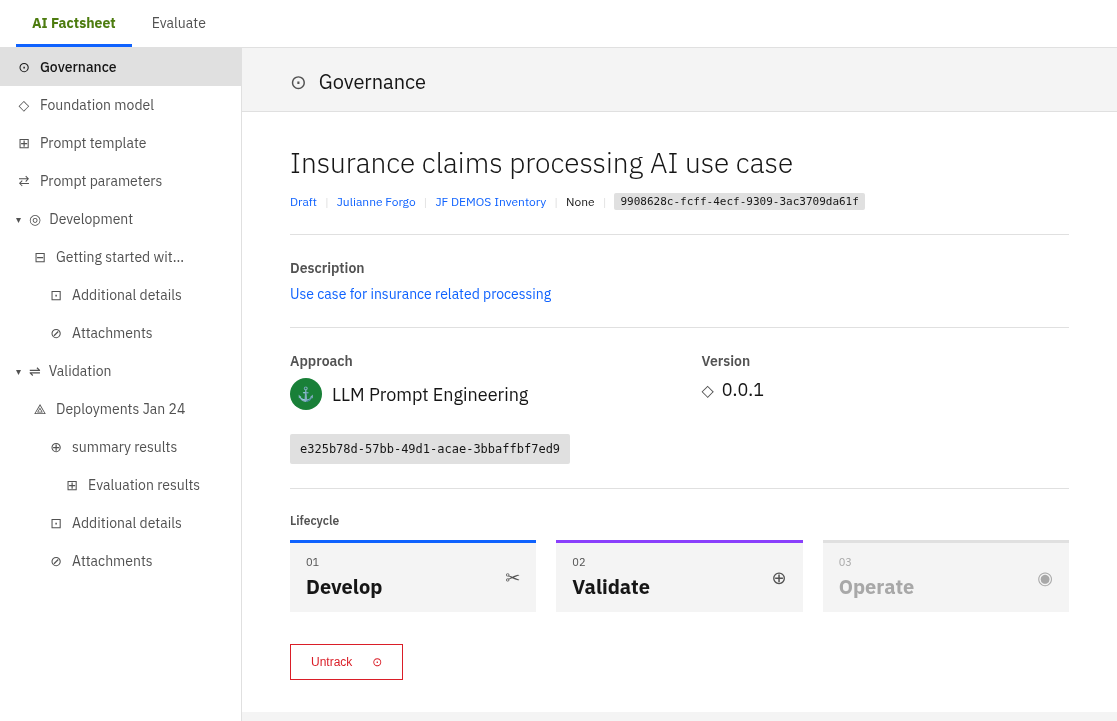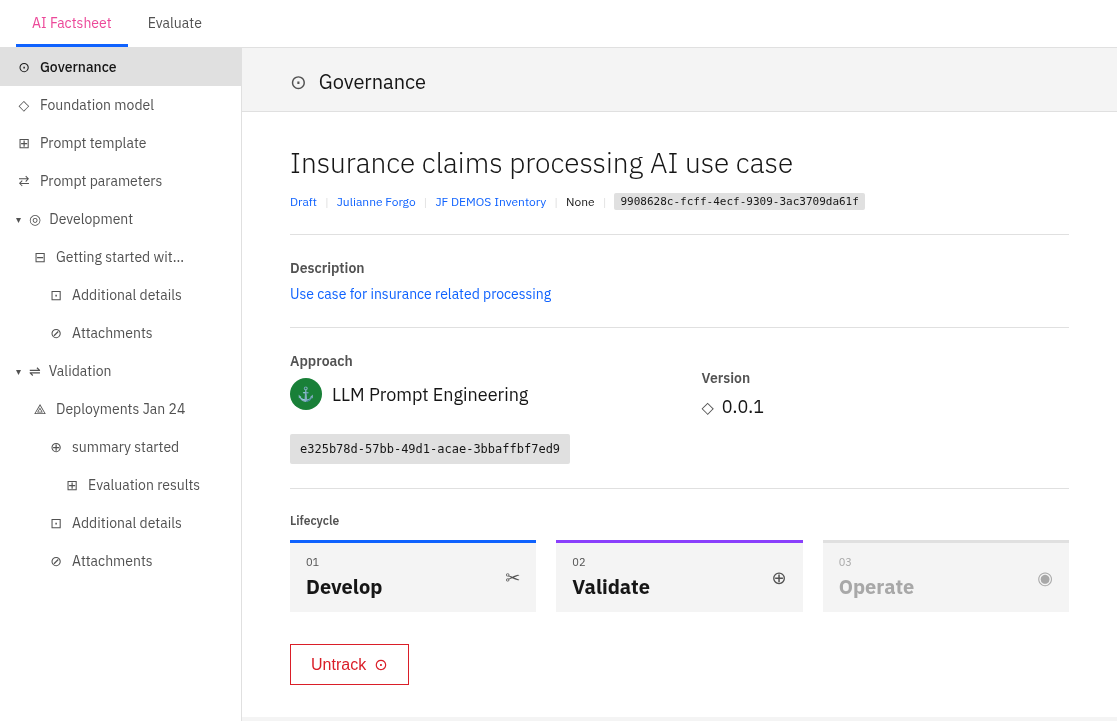--- a/index.html
+++ b/index.html
@@ -17,23 +17,23 @@
     }
     .top-tab {
       padding: 12px 16px;
       font-size: 14px;
       cursor: pointer;
       border-bottom: 3px solid transparent;
       color: #525252;
       margin-right: 4px;
     }
     .top-tab.active {
-      color: #ec4899;
+      color: #4d7c0f;
       border-bottom: 3px solid #0f62fe;
-      font-weight: 400;
+      font-weight: 700;
     }
 
     
     .main-layout {
       display: flex;
       flex: 1;
       overflow: hidden;
     }
 
     
@@ -171,21 +171,20 @@
       color: #0f62fe;
       font-size: 14px;
       margin-bottom: 24px;
     }
 
     
     .approach-version-row {
       display: flex;
       gap: 44px;
       margin-bottom: 16px;
-      align-items: flex-end;
     }
     .approach-section {
       flex: 1;
     }
     .version-section {
       flex: 1;
     }
     .approach-title-row {
       display: flex;
       align-items: center;
@@ -282,26 +281,26 @@
     .lifecycle-icon {
       font-size: 18px;
       color: #525252;
     }
     .lifecycle-card.inactive .lifecycle-icon { color: #a8a8a8; }
 
     
     .untrack-btn {
       display: flex;
       align-items: center;
-      gap: 8px;
+      gap: 20px;
       border: 1px solid #da1e28;
       color: #da1e28;
       background: #fff;
       padding: 10px 20px;
-      font-size: 16px;
+      font-size: 12px;
       cursor: pointer;
       width: fit-content;
     }
   </style>
 </head>
 <body>
 
 <div class="top-tabs">
   <div class="top-tab active">AI Factsheet</div>
   <div class="top-tab">Evaluate</div>
@@ -356,21 +355,21 @@
       <span>Validation</span>
     </div>
 
     <div class="sidebar-item sidebar-item-indent1">
       <span class="icon">⟁</span>
       <span>Deployments Jan 24</span>
     </div>
 
     <div class="sidebar-item sidebar-item-indent2">
       <span class="icon">⊕</span>
-      <span>summary started</span>
+      <span>summary results</span>
     </div>
 
     <div class="sidebar-item sidebar-item-indent3">
       <span class="icon">⊞</span>
       <span>Evaluation results</span>
     </div>
 
     <div class="sidebar-item sidebar-item-indent2">
       <span class="icon">⊡</span>
       <span>Additional details</span>

